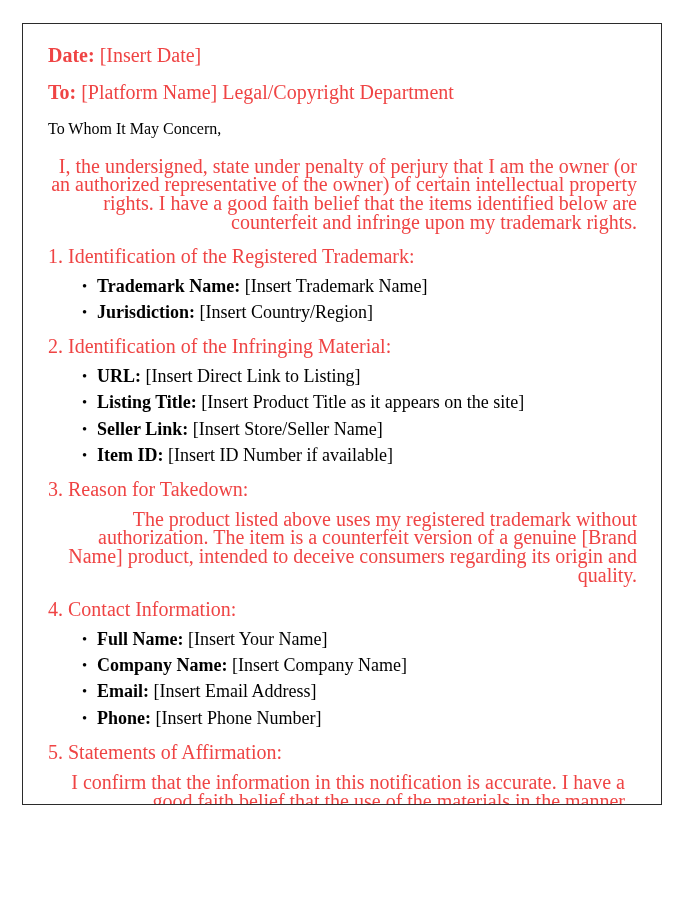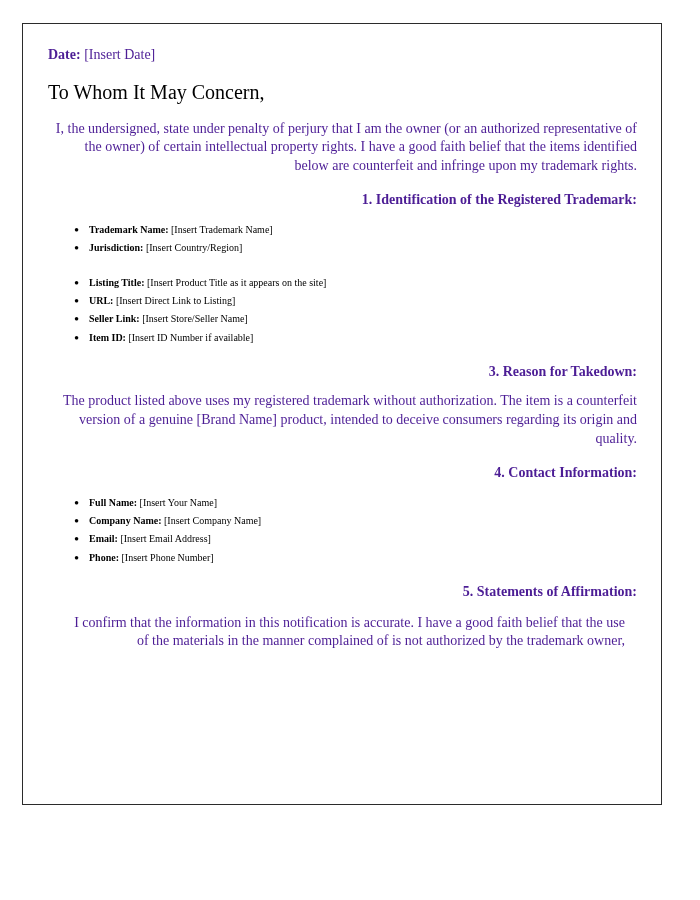--- a/index.html
+++ b/index.html
@@ -37,65 +37,64 @@
     overflow: hidden;
   }
 
   .doc-inner {
     padding: 22px 24px 0 25px;
   }
 
   .doc-line,
   .doc-para,
   .doc-heading {
-    font-size: 14px;
+    font-size: 20px;
     line-height: 18.6px;
-    color: #4c1d95;
+    color: #ef4444;
   }
 
   
   .doc-line {
     margin: 0 0 18.5px 0;
   }
   .doc-line:first-child {
     margin-top: 0;
   }
 
   .lbl {
     font-weight: bold;
   }
 
   .salutation {
     margin: 0 0 18px 0;
-    font-size: 20px;
+    font-size: 16px;
     line-height: 18.6px;
   }
 
   .doc-para {
     margin: 0 0 16px 0;
     text-align: right;
   }
 
   .doc-heading {
-    font-weight: bold;
+    font-weight: normal;
     margin: 0 0 11px 0;
-    text-align: right;
   }
 
   ul.doc-list {
     list-style: none;
     margin: 0 0 16px 0;
     padding: 0;
   }
   ul.doc-list li {
     position: relative;
     padding-left: 41px;
-    font-size: 10px;
+    font-size: 18px;
     line-height: 18.3px;
-    margin: 0;
+    margin: 8px;
   }
   ul.doc-list li::before {
     content: "\2022";
     position: absolute;
     left: 26px;
     top: 0;
     font-size: 14.6px;
     line-height: 18.3px;
   }
 
@@ -109,46 +108,51 @@
 
 <div class="page-wrap">
   <div class="doc-page">
     <div class="doc-inner">
 
       <p class="doc-line">
         <span class="lbl">Date:</span>
         <span>[Insert Date]</span>
       </p>
 
+      <p class="doc-line">
+        <span class="lbl">To:</span>
+        <span>[Platform Name] Legal/Copyright Department</span>
+      </p>
 
 
       <p class="salutation">To Whom It May Concern,</p>
 
       <p class="doc-para">I, the undersigned, state under penalty of perjury that I am the owner (or an authorized representative of the owner) of certain intellectual property rights. I have a good faith belief that the items identified below are counterfeit and infringe upon my trademark rights.</p>
 
       <p class="doc-heading">1. Identification of the Registered Trademark:</p>
       <ul class="doc-list">
         <li>
           <span class="lbl">Trademark Name:</span>
           <span>[Insert Trademark Name]</span>
         </li>
         <li>
           <span class="lbl">Jurisdiction:</span>
           <span>[Insert Country/Region]</span>
         </li>
       </ul>
 
+      <p class="doc-heading">2. Identification of the Infringing Material:</p>
       <ul class="doc-list">
+        <li>
+          <span class="lbl">URL:</span>
+          <span>[Insert Direct Link to Listing]</span>
+        </li>
         <li>
           <span class="lbl">Listing Title:</span>
           <span>[Insert Product Title as it appears on the site]</span>
-        </li>
-        <li>
-          <span class="lbl">URL:</span>
-          <span>[Insert Direct Link to Listing]</span>
         </li>
         <li>
           <span class="lbl">Seller Link:</span>
           <span>[Insert Store/Seller Name]</span>
         </li>
         <li>
           <span class="lbl">Item ID:</span>
           <span>[Insert ID Number if available]</span>
         </li>
       </ul>

